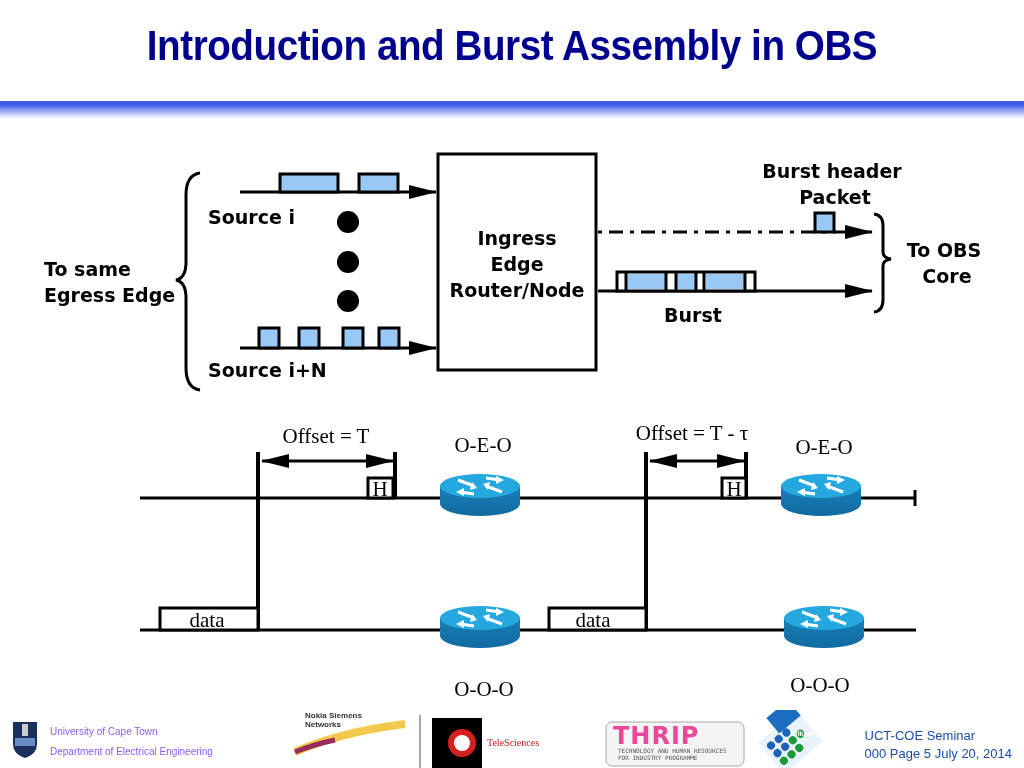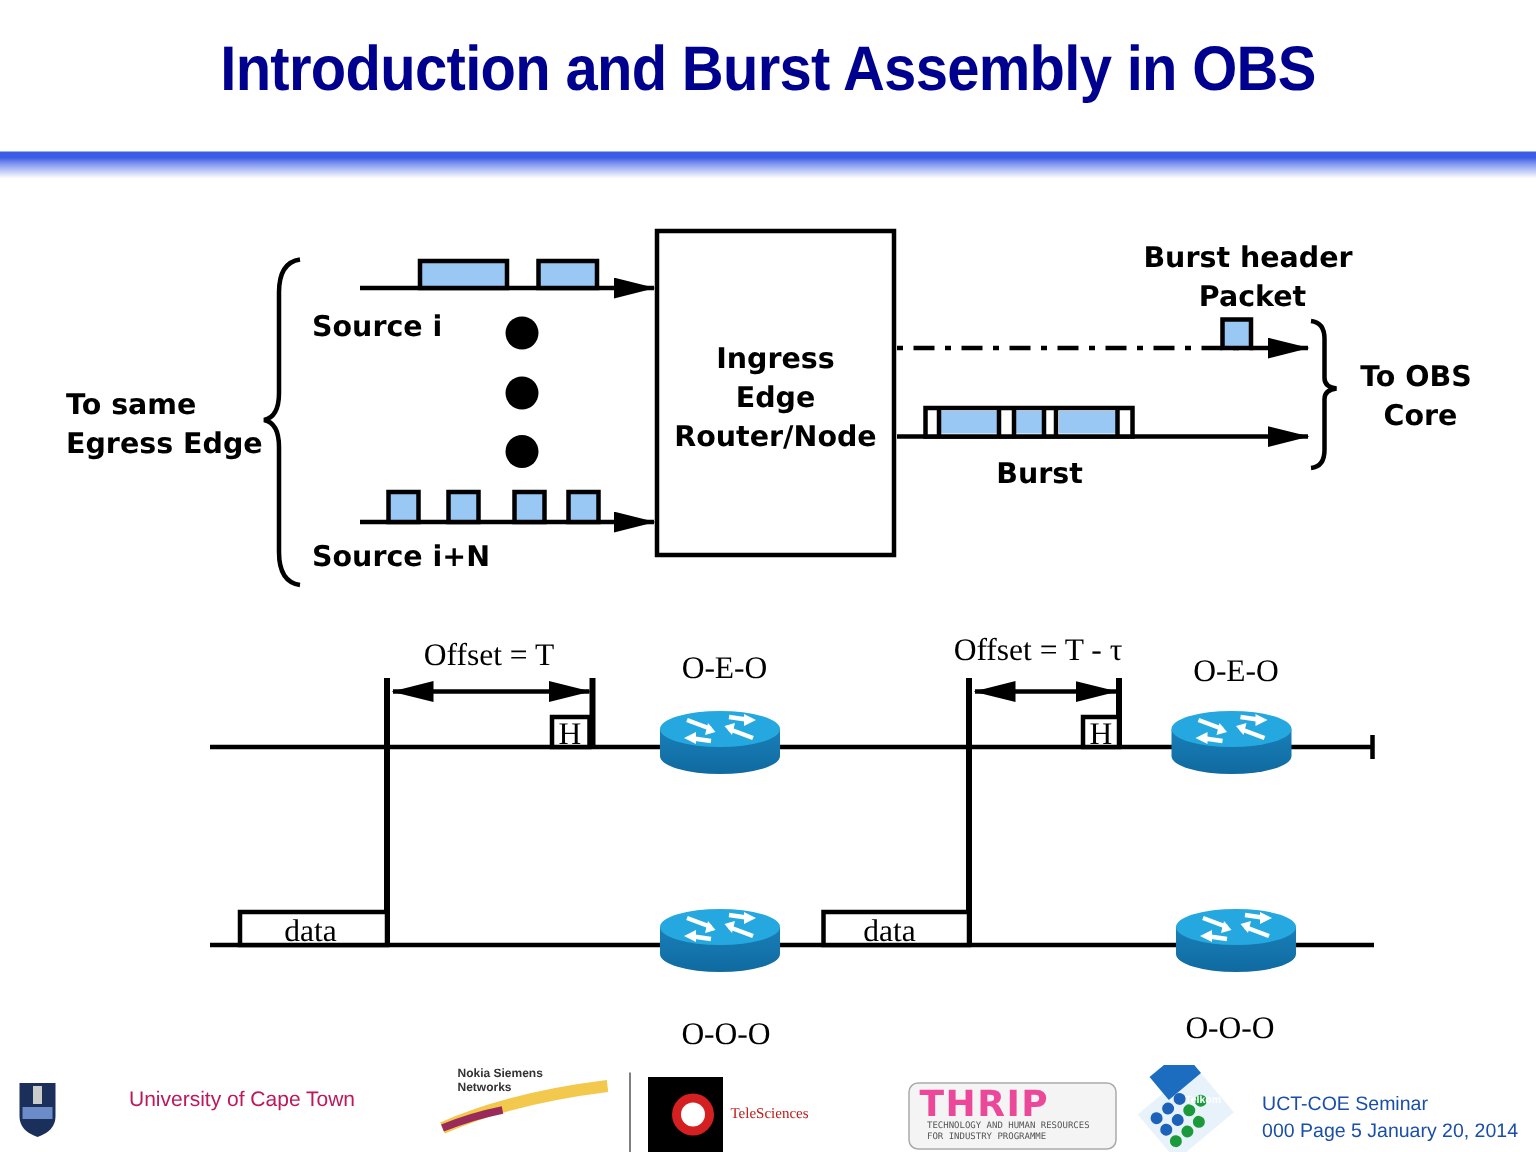--- a/index.html
+++ b/index.html
@@ -3,21 +3,21 @@
 <meta charset="utf-8">
 <style>
   html, body { margin:0; padding:0; background:#ffffff; }
   body { width:1024px; height:768px; position:relative; overflow:hidden; font-family:"Liberation Sans", sans-serif; }
   .title { position:absolute; left:0; top:22px; width:1024px; text-align:center; color:#00008f; font-weight:bold; font-size:42px; letter-spacing:-0.5px; transform:scaleX(0.92); }
   .title-bar { position:absolute; left:0; top:101px; width:1024px; height:18px;
     background:linear-gradient(to bottom, #3c5ce6 0%, #3c5ce6 22%, #7f94f0 45%, #c6d0f8 75%, #ffffff 100%); }
   svg.diagram { position:absolute; left:0; top:0; }
   .lbl { font-family:"DejaVu Sans", sans-serif; font-weight:bold; font-size:19px; fill:#000; }
   .serif { font-family:"Liberation Serif", serif; font-size:21px; fill:#000; }
-  .uct-text { position:absolute; left:50px; top:722px; color:#be185d; font-size:14px; line-height:20px;margin-left:36px; }
+  .uct-text { position:absolute; left:50px; top:722px; color:#8b5cf6; font-size:10px; line-height:20px; }
   .nsn-text { position:absolute; left:305px; top:711px; font-size:8px; font-weight:bold; color:#333; line-height:9px; }
   .ts-text { position:absolute; left:487px; top:737px; font-family:"Liberation Serif", serif; font-weight:normal; font-size:10px; color:#c01818; }
   .thrip-word { position:absolute; left:613px; top:722px; font-weight:bold; font-size:24px; color:#ec4899; letter-spacing:1px; font-family:"DejaVu Sans", sans-serif; }
   .thrip-sub { position:absolute; left:618px; top:747px; font-family:"DejaVu Sans Mono", monospace; font-size:6px; color:#555; line-height:7px; }
   .telkom-text { position:absolute; left:790px; top:730px; font-size:7px; font-weight:bold; color:#fff; }
   .footer-right { position:absolute; right:12px; top:727px; color:#1a4ea8; font-size:13px; line-height:18px; }
 </style>
 </head>
 <body>
 
@@ -183,28 +183,29 @@
       <circle cx="-18" cy="12" r="4"></circle>
         <circle cx="-8" cy="12" r="4"></circle>
         <circle cx="2" cy="12" r="4"></circle>
     </g>
     <rect x="-4" y="-32" width="28" height="20" fill="#1c6cc0"></rect>
   </g>
 </svg>
 
 <div class="uct-text">
   <div>University of Cape Town</div>
+  <div>Department of Electrical Engineering</div>
 </div>
 <div class="nsn-text">
   <div>Nokia Siemens</div>
   <div>Networks</div>
 </div>
 <div class="ts-text">TeleSciences</div>
 <div class="thrip-word">THRIP</div>
 <div class="thrip-sub">
   <div>TECHNOLOGY AND HUMAN RESOURCES</div>
   <div>FOR INDUSTRY PROGRAMME</div>
 </div>
 <div class="telkom-text">Telkom</div>
 <div class="footer-right">
   <div>UCT-COE Seminar</div>
-  <div>000 Page 5 January 20, 2014</div>
+  <div>000 Page 5 July 20, 2014</div>
 </div>
 
 </body></html>

